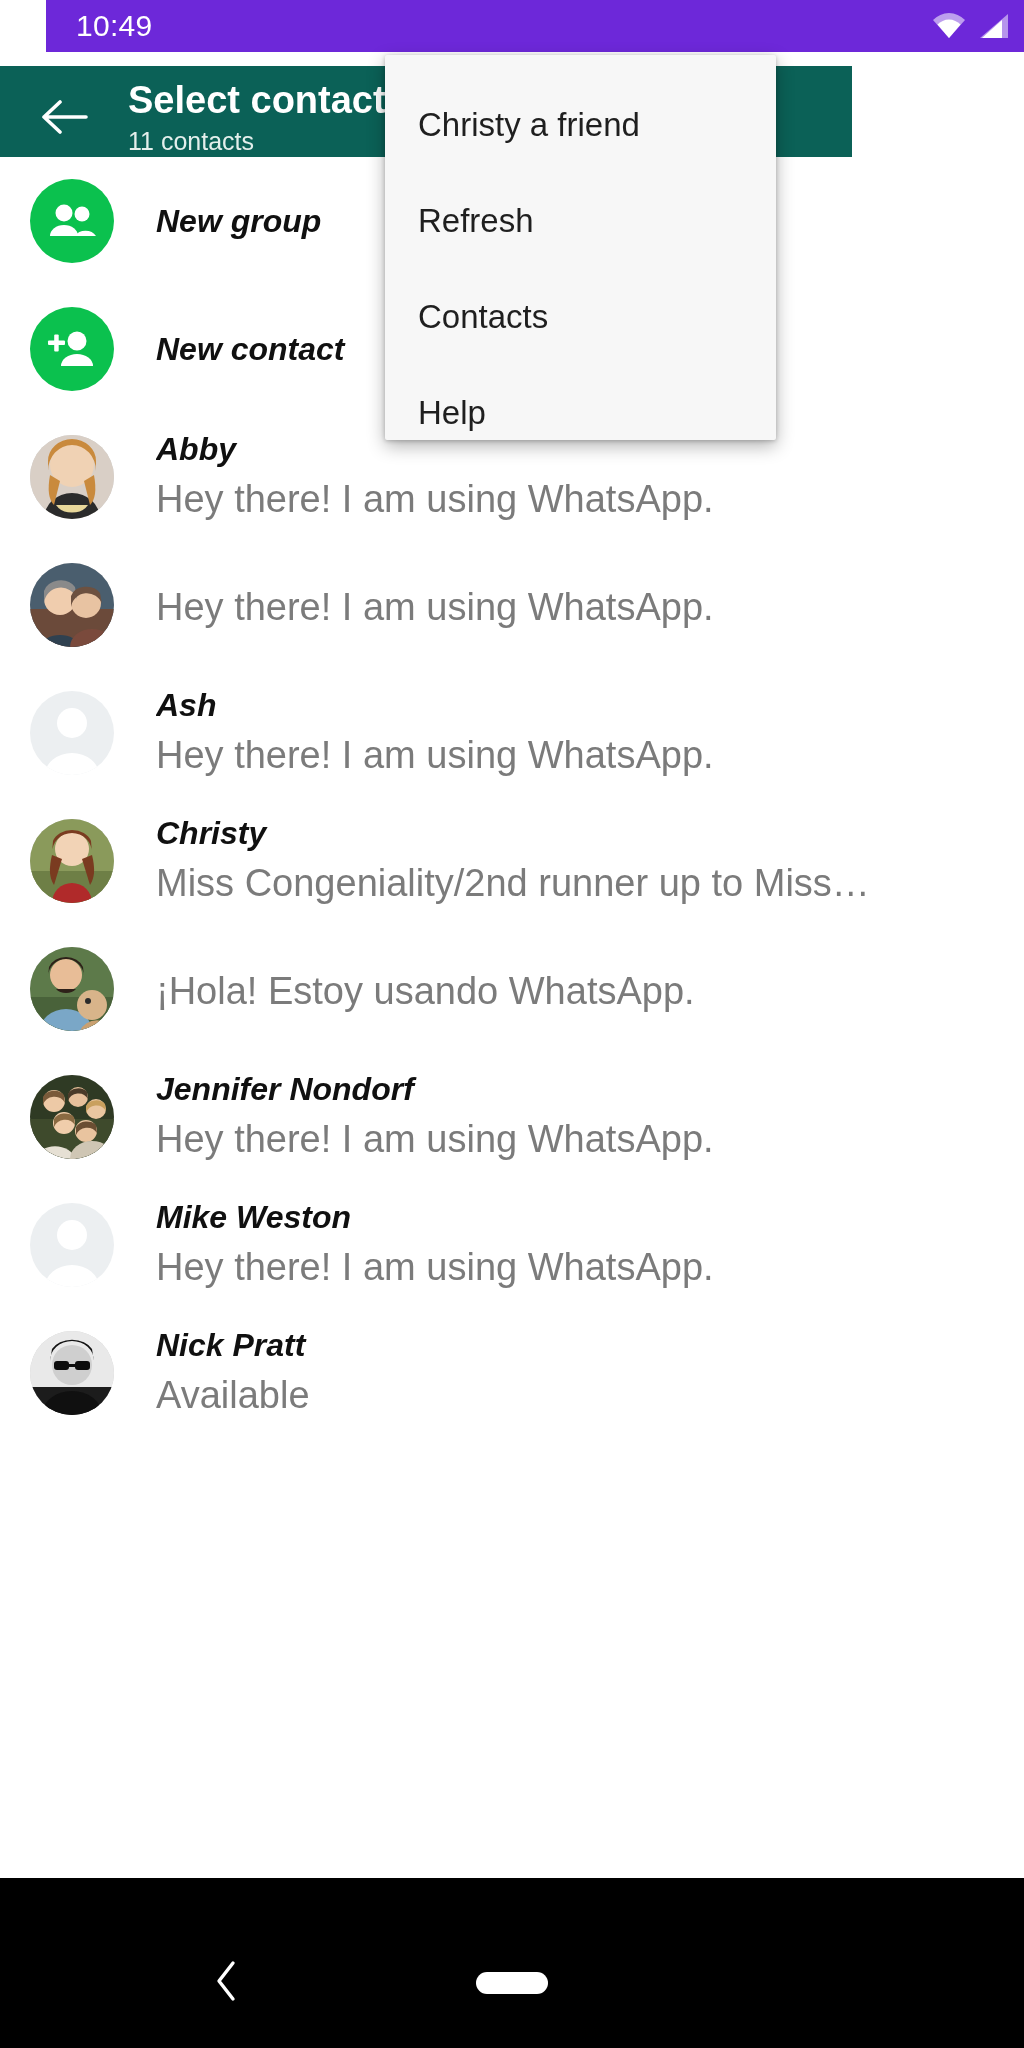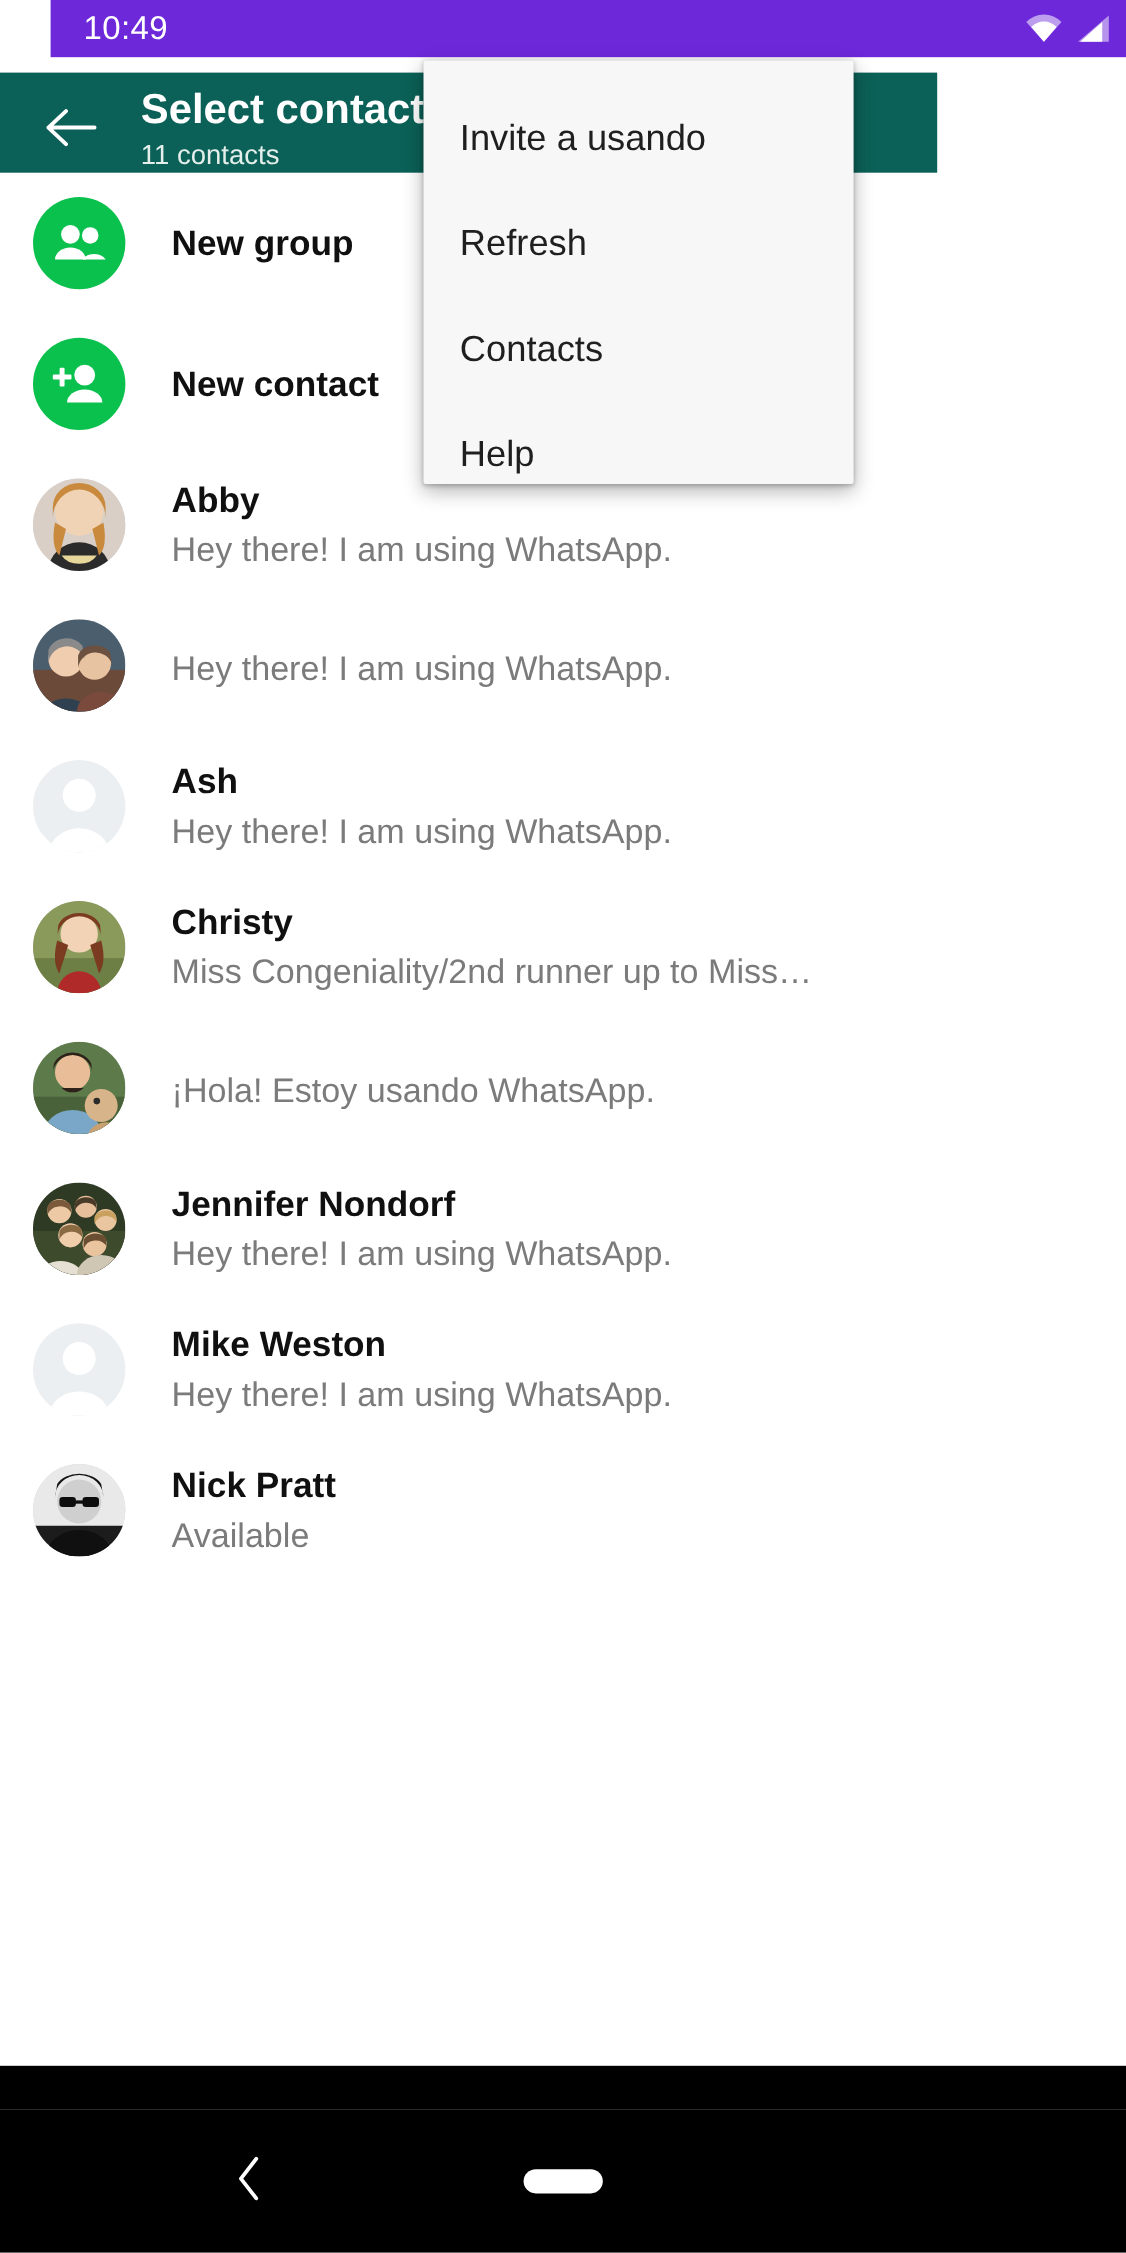--- a/index.html
+++ b/index.html
@@ -53,24 +53,24 @@
   .avatar {
     width:84px; height:84px; border-radius:50%; flex:0 0 auto;
     overflow:hidden; position:relative;
   }
   .avatar.green { background:#0bc14e; display:flex; align-items:center; justify-content:center; }
   .avatar.placeholder { background:#eceff1; display:flex; align-items:end; justify-content:center; }
   .avatar.photo { background:#cfcfcf; }
   .row-text { margin-left:42px; display:flex; flex-direction:column; justify-content:center; min-width:0; flex:1; }
   .row-title {
     font-size:32px; font-weight:bold; color:#101010; line-height:1.25;
-    white-space:nowrap; overflow:hidden;
+    white-space:nowrap; overflow:hidden;font-style:italic;
   }
   .row-sub {
-    font-size:31px; color:#7b7b7b; line-height:1.3; margin-top:6px;
+    font-size:38px; color:#7b7b7b; line-height:1.3; margin-top:6px;
     white-space:nowrap; overflow:hidden; text-overflow:ellipsis;
     max-width:720px;
   }
   .row-title.single { margin:0; }
 
   
   .ph { position:absolute; inset:0; }
 
   
   .menu {
@@ -311,21 +311,21 @@
       <div class="row-text">
         <div class="row-title">Nick Pratt</div>
         <div class="row-sub">Available</div>
       </div>
     </div>
 
   </div>
 
   <div class="menu">
     <div class="menu-item">
-      <span>Invite a usando</span>
+      <span>Christy a friend</span>
     </div>
     <div class="menu-item">
       <span>Refresh</span>
     </div>
     <div class="menu-item">
       <span>Contacts</span>
     </div>
     <div class="menu-item">
       <span>Help</span>
     </div>

